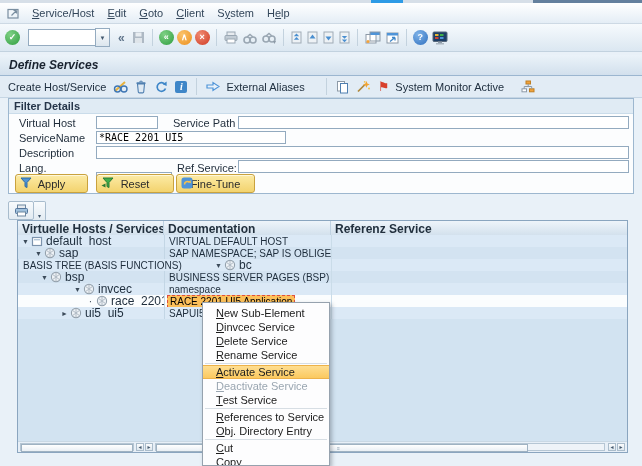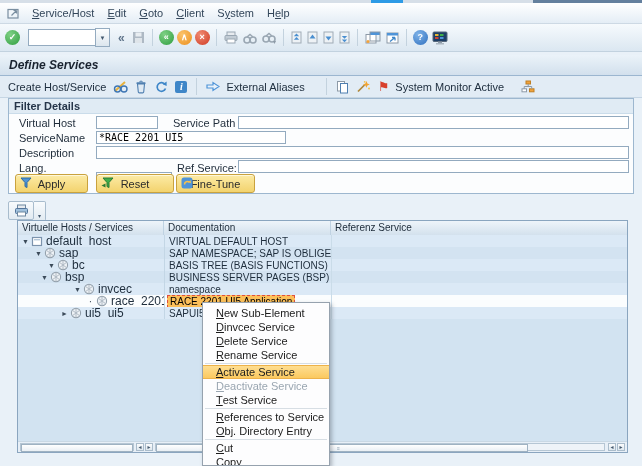--- a/index.html
+++ b/index.html
@@ -64,21 +64,21 @@
   .pbtn{width:24px;height:17px;border:1px solid #a8bccd;background:linear-gradient(#f8fbfd,#e2ebf2);
         display:flex;align-items:center;justify-content:center;border-radius:2px;}
   .pmini{width:11px;height:17px;border:1px solid #a8bccd;border-left:none;display:flex;
          align-items:flex-end;justify-content:center;font-size:6px;color:#42586d;
          background:linear-gradient(#f8fbfd,#e2ebf2);padding-bottom:1px;border-radius:0 2px 2px 0;}
   
   .tbl{left:17px;top:220px;width:611px;height:233px;border:1px solid #8aa5bf;background:#d2e3f1;}
   .thead{position:absolute;left:0;top:0;right:0;height:14px;display:flex;
          background:linear-gradient(#eef4fa,#d3e1ed);border-bottom:1px solid #a9c0d4;}
   .th{box-sizing:border-box;padding:1px 0 0 4px;color:#22303e;border-right:1px solid #bfd2e2;
-      font-size:10px;white-space:nowrap;overflow:hidden;}
+      font-size:12px;white-space:nowrap;overflow:hidden;font-weight:bold;}
   .trow{position:absolute;left:0;right:0;height:12px;display:flex;}
   .r-odd{background:#dbe9f6;} .r-even{background:#d3e3f1;} .r-sel{background:#fbfdfe;}
   .tcell{box-sizing:border-box;display:flex;align-items:center;overflow:hidden;white-space:nowrap;}
   .tree{width:146px;}
   .doc{width:167px;border-left:1px solid #c3d6e5;padding-left:4px;font-size:10px;color:#1e2d3c;}
   .ref{flex:1;border-left:1px solid #cadcE9;}
   .exp{width:11px;text-align:center;font-size:7px;color:#3c4b5a;flex:none;}
   .ticon{flex:none;margin-right:3px;}
   .tname{font-size:12px;color:#1e2d3c;}
   .selcell{background:#fcbf59;border:1px dashed #e04f3f;padding:0 2px;color:#000;margin-left:-2px;}
@@ -390,33 +390,33 @@
           </span>
         <span class="tname">sap</span>
       </span>
       <span class="tcell doc">
           <span>SAP NAMESPACE; SAP IS OBLIGED NOT T...</span>
         </span>
       <span class="tcell ref"></span>
     </div>
 
     <div class="trow r-odd" style="top:38px;">
+      <span class="tcell doc">
+          <span>BASIS TREE (BASIS FUNCTIONS)</span>
+        </span>
       <span class="tcell tree" style="padding-left:28px;">
         <span class="exp">▼</span>
         <span class="ticon">
             <svg width="12" height="12">
               <circle cx="6" cy="6" r="4.6" fill="#eef2f6" stroke="#93a0ac" stroke-width="1.1"></circle>
               <path d="M2.8 3.6 L9.2 8.4 M9.2 3.6 L2.8 8.4 M6 1.4 V10.6" stroke="#b0bac4" stroke-width="1"></path>
             </svg>
           </span>
         <span class="tname">bc</span>
       </span>
-      <span class="tcell doc">
-          <span>BASIS TREE (BASIS FUNCTIONS)</span>
-        </span>
       <span class="tcell ref"></span>
     </div>
 
     <div class="trow r-even" style="top:50px;">
       <span class="tcell tree" style="padding-left:21px;">
         <span class="exp">▼</span>
         <span class="ticon">
             <svg width="12" height="12">
               <circle cx="6" cy="6" r="4.6" fill="#eef2f6" stroke="#93a0ac" stroke-width="1.1"></circle>
               <path d="M2.8 3.6 L9.2 8.4 M9.2 3.6 L2.8 8.4 M6 1.4 V10.6" stroke="#b0bac4" stroke-width="1"></path>

